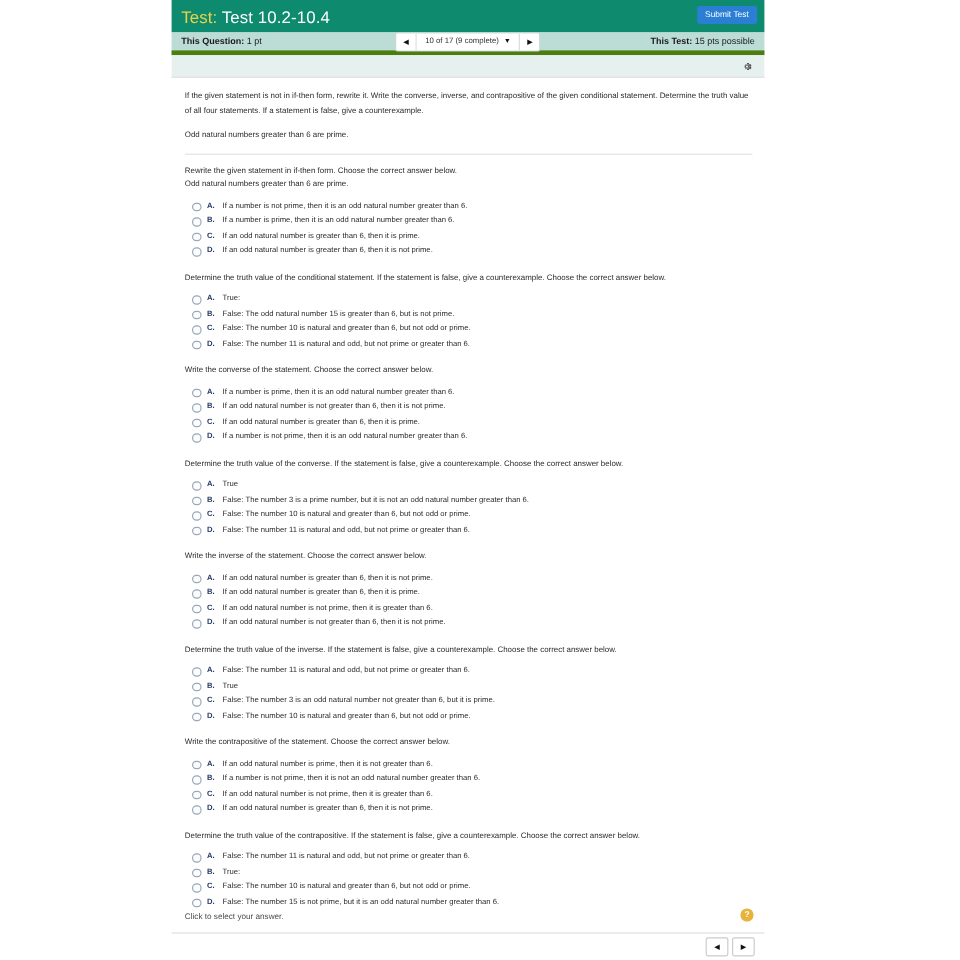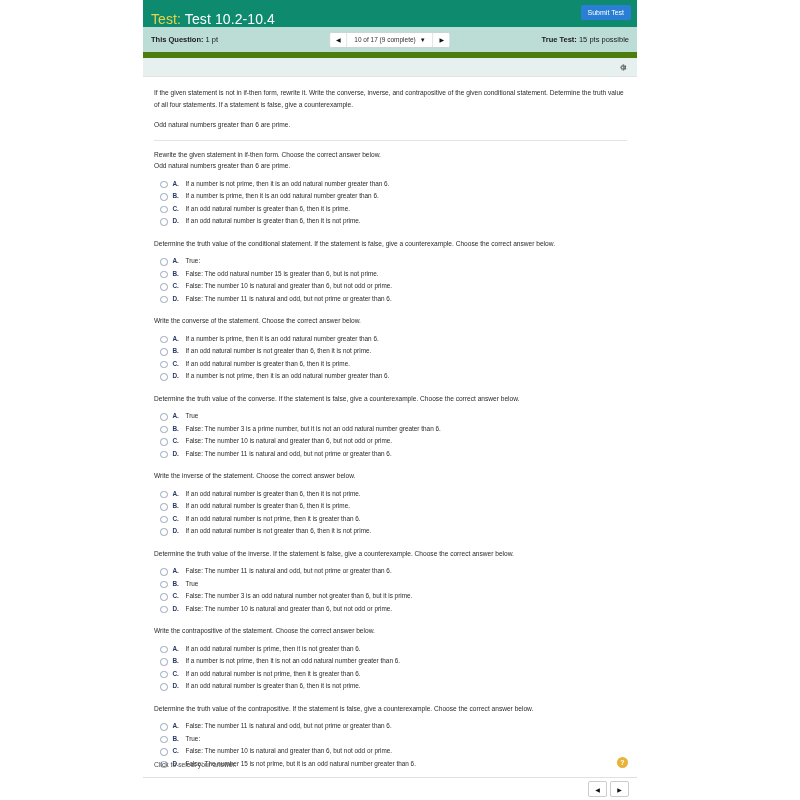--- a/index.html
+++ b/index.html
@@ -24,21 +24,21 @@
     width: 494px;
     height: 800px;
     background: #ffffff;
   }
 
   
   .topbar {
     height: 27px;
     background: #0e8a6e;
     display: flex;
-    align-items: flex-end;
+    align-items: center;
     padding: 0 6px 0 8px;
     box-sizing: border-box;
     position: relative;
   }
   .topbar .title {
     font-size: 14px;
     color: #ffffff;
     letter-spacing: .1px;
     white-space: nowrap;
   }
@@ -55,26 +55,26 @@
     border: none;
     border-radius: 2px;
     padding: 4px 7px;
     line-height: 1;
     cursor: pointer;
     font-family: "Liberation Sans", sans-serif;
   }
 
   
   .infobar {
-    height: 31px;
+    height: 19px;
     background: #bcdcd6;
     display: flex;
     align-items: center;
     position: relative;
-    border-bottom: 6px solid #4d7c0f;
+    border-bottom: 4px solid #4d7c0f;
     box-sizing: border-box;
   }
   .infobar .left {
     position: absolute;
     left: 8px;
     font-size: 7.5px;
     color: #1a1a1a;
     white-space: nowrap;
   }
   .infobar .right {
@@ -283,21 +283,21 @@
         <div class="sep"></div>
         <div class="label">
           <span>10 of 17 (9 complete)</span>
           <span class="caret">▼</span>
         </div>
         <div class="sep"></div>
         <div class="arrow">▶</div>
       </div>
 
       <div class="right">
-        <b>True Test:</b>
+        <b>This Test:</b>
         <span>15 pts possible</span>
       </div>
     </div>
 
     <div class="gearstrip">
       <svg class="gear" viewBox="0 0 24 24">
         <path fill="#555" d="M12 8.2a3.8 3.8 0 1 0 0 7.6 3.8 3.8 0 0 0 0-7.6zm0 5.8a2 2 0 1 1 0-4 2 2 0 0 1 0 4z"></path>
         <path fill="#555" d="M20.3 13.6l-1.6-.9c.1-.4.1-.9 0-1.4l1.6-.9-1.8-3.1-1.6.9c-.4-.3-.8-.6-1.2-.8V5.6h-3.6v1.8c-.4.2-.8.4-1.2.8l-1.6-.9L7.5 10.4l1.6.9c-.1.5-.1.9 0 1.4l-1.6.9 1.8 3.1 1.6-.9c.4.3.8.6 1.2.8v1.8h3.6v-1.8c.4-.2.8-.4 1.2-.8l1.6.9 1.8-3.1zm-8.3 2.9a4.5 4.5 0 1 1 0-9 4.5 4.5 0 0 1 0 9z"></path>
       </svg>
     </div>

